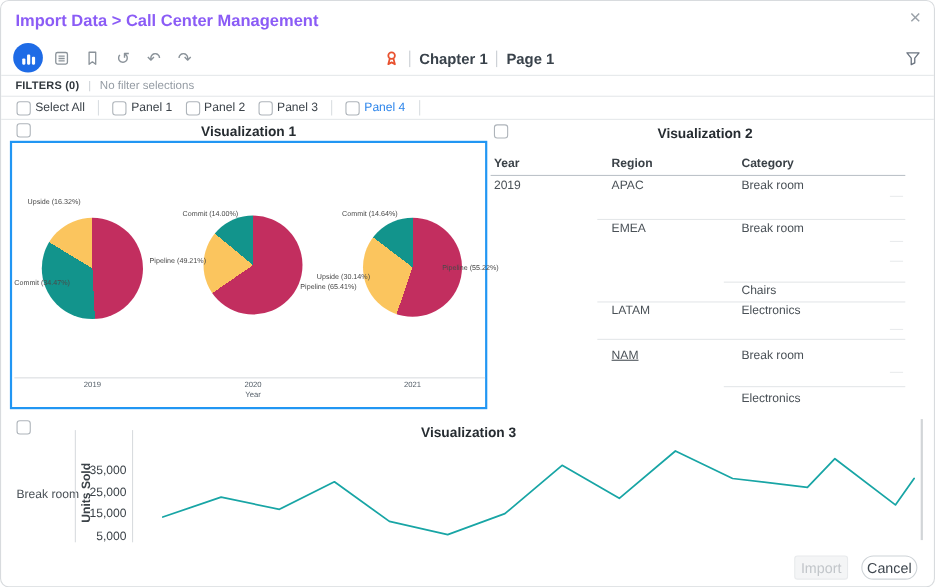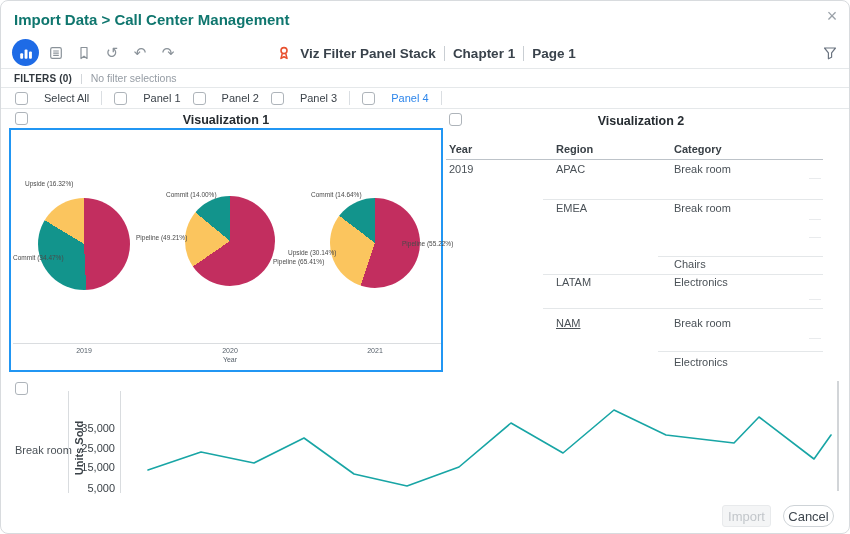--- a/index.html
+++ b/index.html
@@ -1,31 +1,31 @@
 <!DOCTYPE html>
 <html><head>
 <meta charset="utf-8">
 <style>
   html,body{margin:0;padding:0;background:#fff;}
   *{box-sizing:border-box;}
   body{font-family:"Liberation Sans",sans-serif;color:#30373D;}
   .dlg{position:relative;width:850px;height:534px;background:#fff;border:1px solid #D8DBDE;border-radius:8px;overflow:hidden;}
   .a{position:absolute;}
-  .dlg-title{font-size:15px;font-weight:bold;color:#0f766e;}
+  .dlg-title{font-size:15px;font-weight:bold;color:#8b5cf6;}
   .icon-btn{display:flex;align-items:center;justify-content:center;width:22px;height:22px;cursor:pointer;color:#8A9299;}
   .glyph{font-family:"DejaVu Sans",sans-serif;font-size:15px;color:#8A9299;line-height:1;}
   .logo-circle{width:27px;height:27px;border-radius:50%;background:#1E6BE6;display:flex;align-items:center;justify-content:center;}
   .tb-divider{width:1px;height:15px;background:#C9CED3;display:inline-block;}
   .tb-text{font-size:13.5px;font-weight:600;color:#39424B;}
   .bar-border{border-bottom:1px solid #E5E8EA;}
   .filters-label{font-size:10px;font-weight:bold;color:#30373D;letter-spacing:.2px;}
   .filters-status{font-size:10.5px;color:#959CA4;}
   .pipe{color:#C9CED3;font-size:10px;}
   .cb{width:13px;height:13px;border:1.5px solid #AEB4BA;border-radius:3px;background:#fff;cursor:pointer;flex:0 0 auto;}
-  .panel-item{display:flex;align-items:center;gap:16px;cursor:pointer;}
+  .panel-item{display:flex;align-items:center;gap:4px;cursor:pointer;}
   .panel-label{font-size:11px;color:#3C434A;}
   .panel-label.blue{color:#2E86EB;}
   .pv-divider{width:1px;height:14px;background:#DADEE2;}
   .viz-title{font-size:12.5px;font-weight:600;color:#262C31;text-align:center;}
   .pie{border-radius:50%;}
   .callout{font-size:6.5px;color:#4A4A4A;white-space:nowrap;line-height:1;}
   .axis-text{font-size:7px;color:#56606A;text-align:center;line-height:1;}
   .thead{font-size:11px;font-weight:600;color:#3A4147;}
   .tcell{font-size:11px;color:#4A5157;white-space:nowrap;}
   .sep{height:1px;background:#E4E7E9;}
@@ -73,21 +73,20 @@
       </div>
     <div class="a icon-btn" style="left:156px;top:5px;">
         <span class="glyph">↷</span>
       </div>
 
     <div class="a" style="left:0;top:0;width:850px;height:32px;display:flex;align-items:center;justify-content:center;gap:8px;pointer-events:none;">
       <svg width="16" height="16" viewBox="0 0 16 16" fill="none" stroke="#E8512F" stroke-width="1.6" stroke-linejoin="round">
         <circle cx="8" cy="5.6" r="3"></circle>
         <path d="M6.3 8.4 L5 13.4 L8 11.7 L11 13.4 L9.7 8.4"></path>
       </svg>
-      <span class="tb-text">Viz Filter Panel Stack</span>
       <span class="tb-divider"></span>
       <span class="tb-text">Chapter 1</span>
       <span class="tb-divider"></span>
       <span class="tb-text">Page 1</span>
     </div>
 
     <div class="a icon-btn" style="left:818px;top:5px;">
       <svg width="16" height="16" viewBox="0 0 16 16" fill="none" stroke="#6B7480" stroke-width="1.2" stroke-linejoin="round">
         <path d="M2.5 3 H13.5 L9.6 7.8 V12.2 L6.4 13.8 V7.8 Z"></path>
       </svg>
@@ -183,20 +182,21 @@
     <div class="tcell a" style="left:233px;top:247px;">Electronics</div>
 
     <div class="frag a" style="left:368px;top:69px;width:12px;"></div>
     <div class="frag a" style="left:368px;top:110px;width:12px;"></div>
     <div class="frag a" style="left:368px;top:128px;width:12px;"></div>
     <div class="frag a" style="left:368px;top:190px;width:12px;"></div>
     <div class="frag a" style="left:368px;top:229px;width:12px;"></div>
   </div>
 
   <span class="cb a" style="left:14px;top:381px;"></span>
+  <div class="a viz-title" style="left:0;top:385px;width:850px;">Visualization 3</div>
 
   <div class="a" style="left:0;top:380px;width:850px;height:115px;">
     <div class="tcell a" style="left:14px;top:63px;">Break room</div>
     <div class="vline a" style="left:67px;top:10px;height:102px;"></div>
     <div class="a" style="left:26px;top:61px;width:104px;height:12px;transform:rotate(-90deg);text-align:center;font-size:11px;font-weight:600;color:#3B4248;">Units Sold</div>
 
     <div class="a" style="left:70px;top:6px;width:44px;height:106px;">
       <div class="ytick" style="top:36px;">35,000</div>
       <div class="ytick" style="top:56px;">25,000</div>
       <div class="ytick" style="top:75px;">15,000</div>

